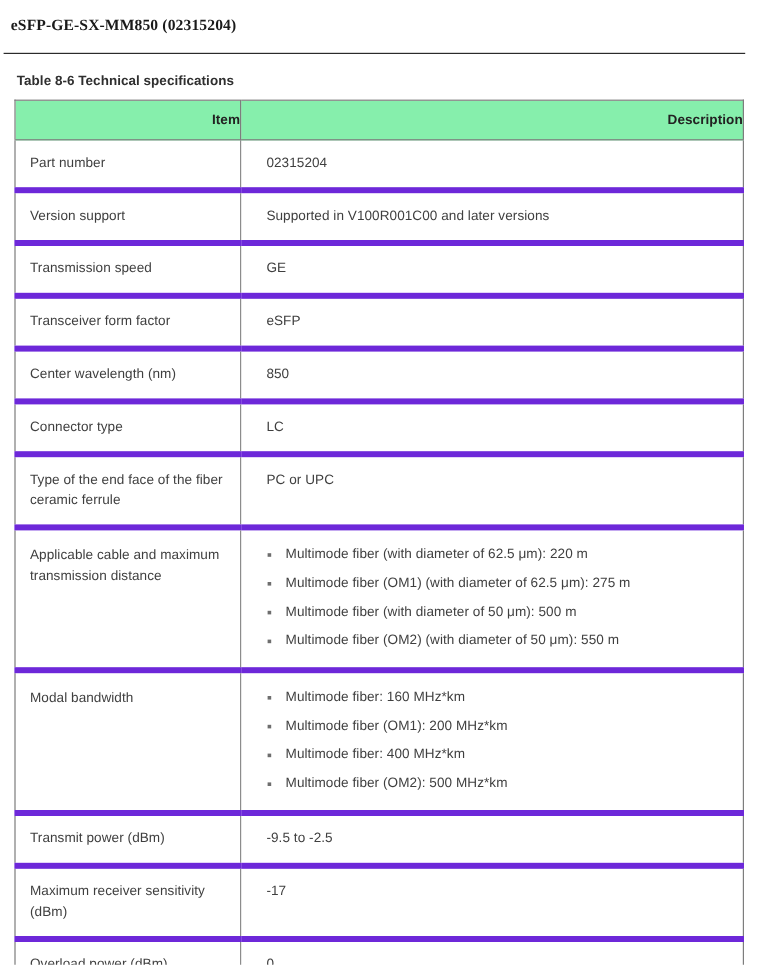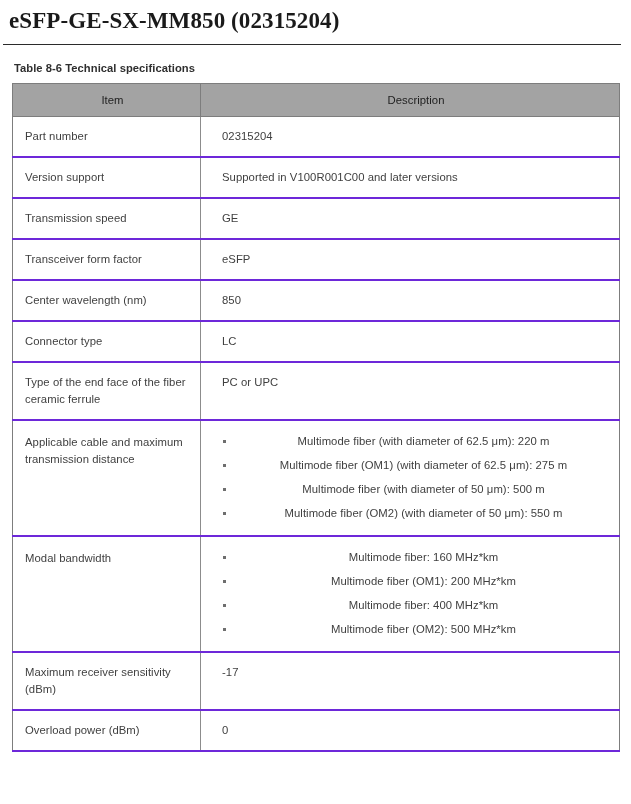--- a/index.html
+++ b/index.html
@@ -19,21 +19,21 @@
     position: relative;
     width: 631px;
     height: 804px;
     box-sizing: border-box;
   }
 
   
   .doc-title {
     font-family: "Liberation Serif", serif;
     font-weight: bold;
-    font-size: 23px;
+    font-size: 13px;
     line-height: 24px;
     color: #1a1a1a;
     margin: 0;
     padding: 9px 0 0 9px;
     letter-spacing: 0.1px;
     white-space: nowrap;
   }
 
   .title-rule {
     margin: 11px 10px 0 3px;
@@ -61,38 +61,38 @@
     table-layout: fixed;
     border-left: 1px solid #7d7d7d;
     border-right: 1px solid #7d7d7d;
     border-top: 1px solid #7d7d7d;
   }
 
   table.spec-table col.col-item { width: 188px; }
   table.spec-table col.col-desc { width: 419px; }
 
   table.spec-table th {
-    background: #a3a3a3;
+    background: #86efac;
     color: #222222;
     font-size: 11.3px;
-    font-weight: normal;
-    text-align: center;
+    font-weight: bold;
+    text-align: right;
     padding: 10px 0 10px 12px;
     border-bottom: 1px solid #7d7d7d;
     border-right: 1px solid #7d7d7d;
     vertical-align: middle;
     letter-spacing: 0.05px;
   }
   table.spec-table th:last-child { border-right: none; }
 
   table.spec-table td {
     font-size: 11.3px;
     color: #3f3f3f;
     padding: 11px 10px 11px 12px;
-    border-bottom: 2px solid #6d28d9;
+    border-bottom: 5px solid #6d28d9;
     border-right: 1px solid #8c8c8c;
     vertical-align: top;
     line-height: 17px;
     letter-spacing: 0.05px;
   }
   table.spec-table td:last-child { border-right: none; padding-left: 21px; }
 
   td.cell-item { color: #3f3f3f; }
   td.cell-desc { color: #3f3f3f; }
 
@@ -102,21 +102,20 @@
     padding: 0;
     list-style: none;
   }
   ul.bullets li {
     position: relative;
     padding: 0 0 0 16px;
     margin: 0 0 9px 0;
     line-height: 15px;
     font-size: 11.3px;
     color: #3f3f3f;
-    text-align: center;
   }
   ul.bullets li:last-child { margin-bottom: 1px; }
   ul.bullets li .bullet-mark {
     position: absolute;
     left: 1px;
     top: 6px;
     width: 2.6px;
     height: 2.6px;
     background: #6e6e6e;
   }
@@ -192,20 +191,24 @@
             <td class="cell-desc">
               <ul class="bullets">
                 <li><span class="bullet-mark"></span><span>Multimode fiber: 160 MHz*km</span></li>
                 <li><span class="bullet-mark"></span><span>Multimode fiber (OM1): 200 MHz*km</span></li>
                 <li><span class="bullet-mark"></span><span>Multimode fiber: 400 MHz*km</span></li>
                 <li><span class="bullet-mark"></span><span>Multimode fiber (OM2): 500 MHz*km</span></li>
               </ul>
             </td>
           </tr>
           <tr>
+            <td class="cell-item">Transmit power (dBm)</td>
+            <td class="cell-desc">-9.5 to -2.5</td>
+          </tr>
+          <tr>
             <td class="cell-item">Maximum receiver sensitivity (dBm)</td>
             <td class="cell-desc">-17</td>
           </tr>
           <tr>
             <td class="cell-item">Overload power (dBm)</td>
             <td class="cell-desc">0</td>
           </tr>
         </tbody>
     </table>
   </div>

